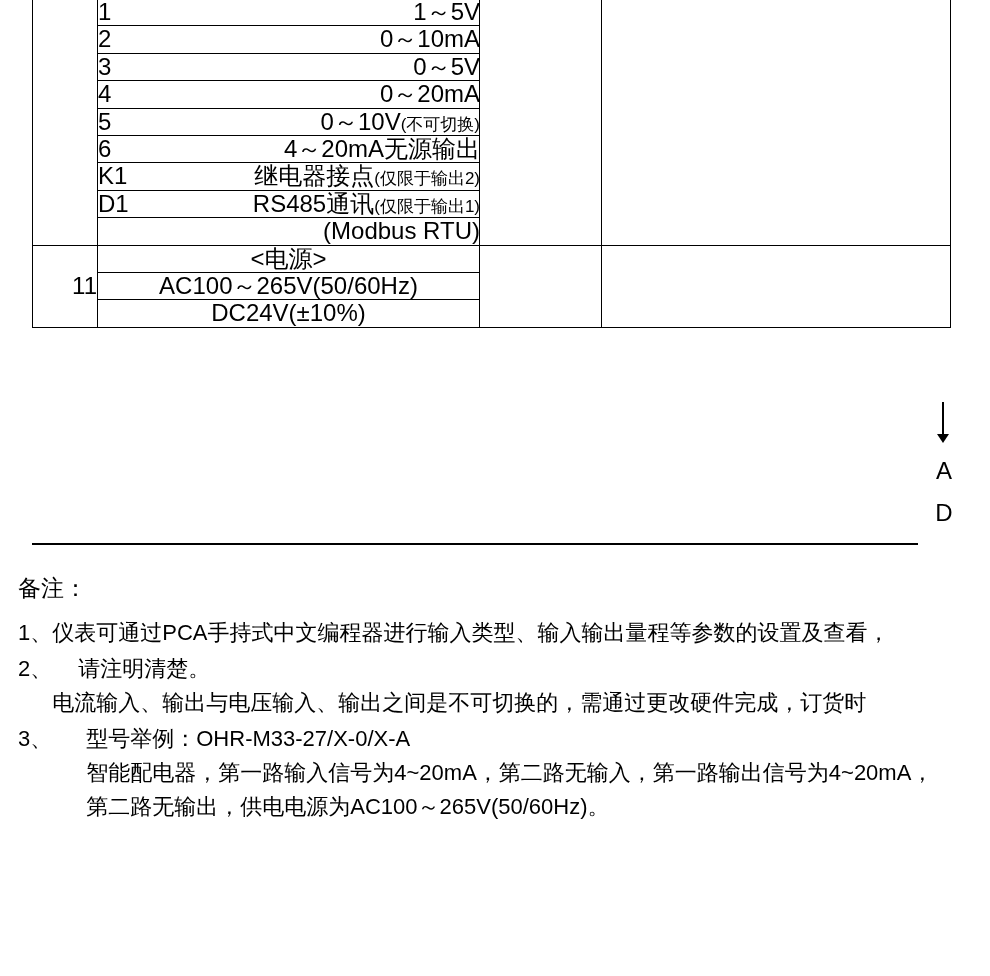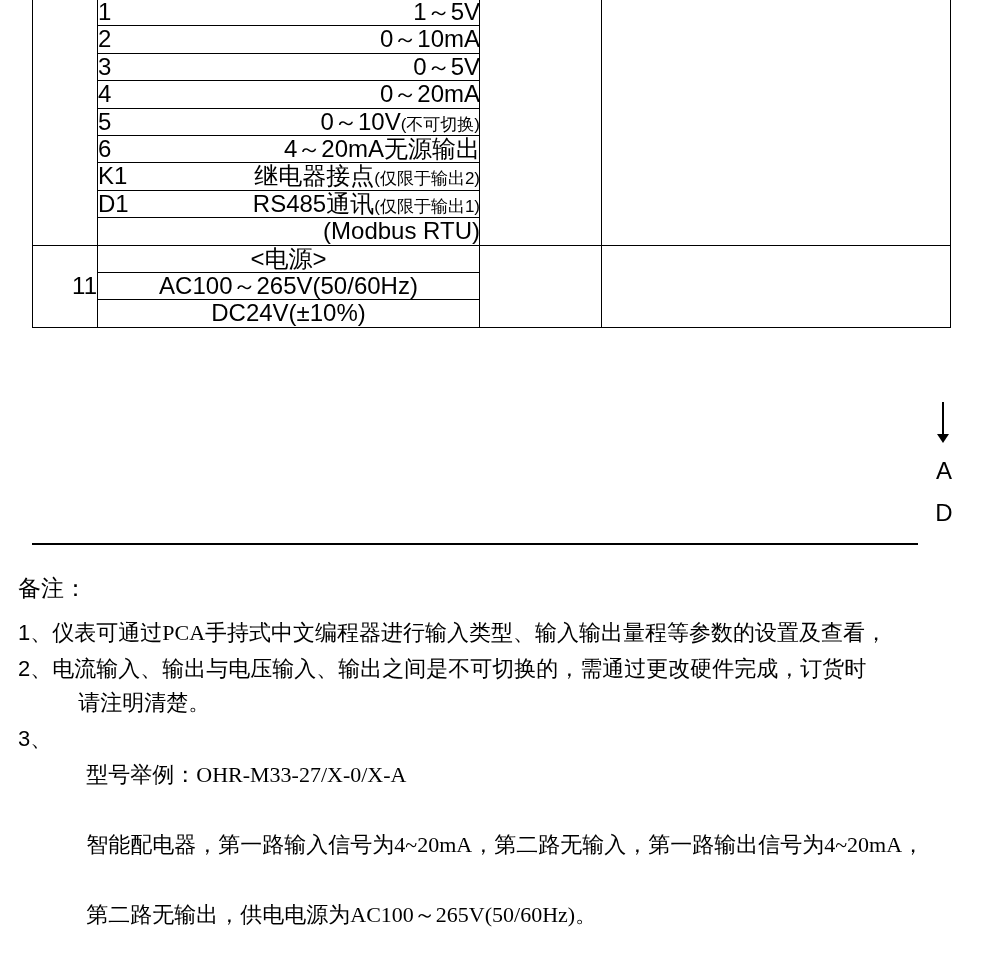--- a/index.html
+++ b/index.html
@@ -141,23 +141,23 @@
     display: flex;
     font-size: 22px;
     line-height: 1.55;
     margin-bottom: 2px;
   }
   .note-num {
     flex: 0 0 auto;
     white-space: nowrap;
   }
   .note-body { flex: 1 1 auto; }
-  .note-body .ln { display: block; font-family: Liberation Serif, serif; }
+  .note-body .ln { display: block; }
   .indent1 { padding-left: 26px; }
-  .indent2 { padding-left: 34px; margin-top: 36px; }
+  .indent2 { padding-left: 34px; }
 </style>
 </head>
 <body>
 
 <div class="page">
 
   <table class="spec-table">
     <colgroup>
       <col class="col-no">
       <col class="col-code">
@@ -246,22 +246,22 @@
     <div class="note">
       <span class="note-num">1、</span>
       <span class="note-body">
         <span class="ln">仪表可通过PCA手持式中文编程器进行输入类型、输入输出量程等参数的设置及查看，</span>
       </span>
     </div>
 
     <div class="note">
       <span class="note-num">2、</span>
       <span class="note-body">
+        <span class="ln indent1">请注明清楚。</span>
         <span class="ln">电流输入、输出与电压输入、输出之间是不可切换的，需通过更改硬件完成，订货时</span>
-        <span class="ln indent1">请注明清楚。</span>
       </span>
     </div>
 
     <div class="note">
       <span class="note-num">3、</span>
       <span class="note-body">
         <span class="ln indent2">型号举例：OHR-M33-27/X-0/X-A</span>
         <span class="ln indent2">智能配电器，第一路输入信号为4~20mA，第二路无输入，第一路输出信号为4~20mA，</span>
         <span class="ln indent2">第二路无输出，供电电源为AC100～265V(50/60Hz)。</span>
       </span>

